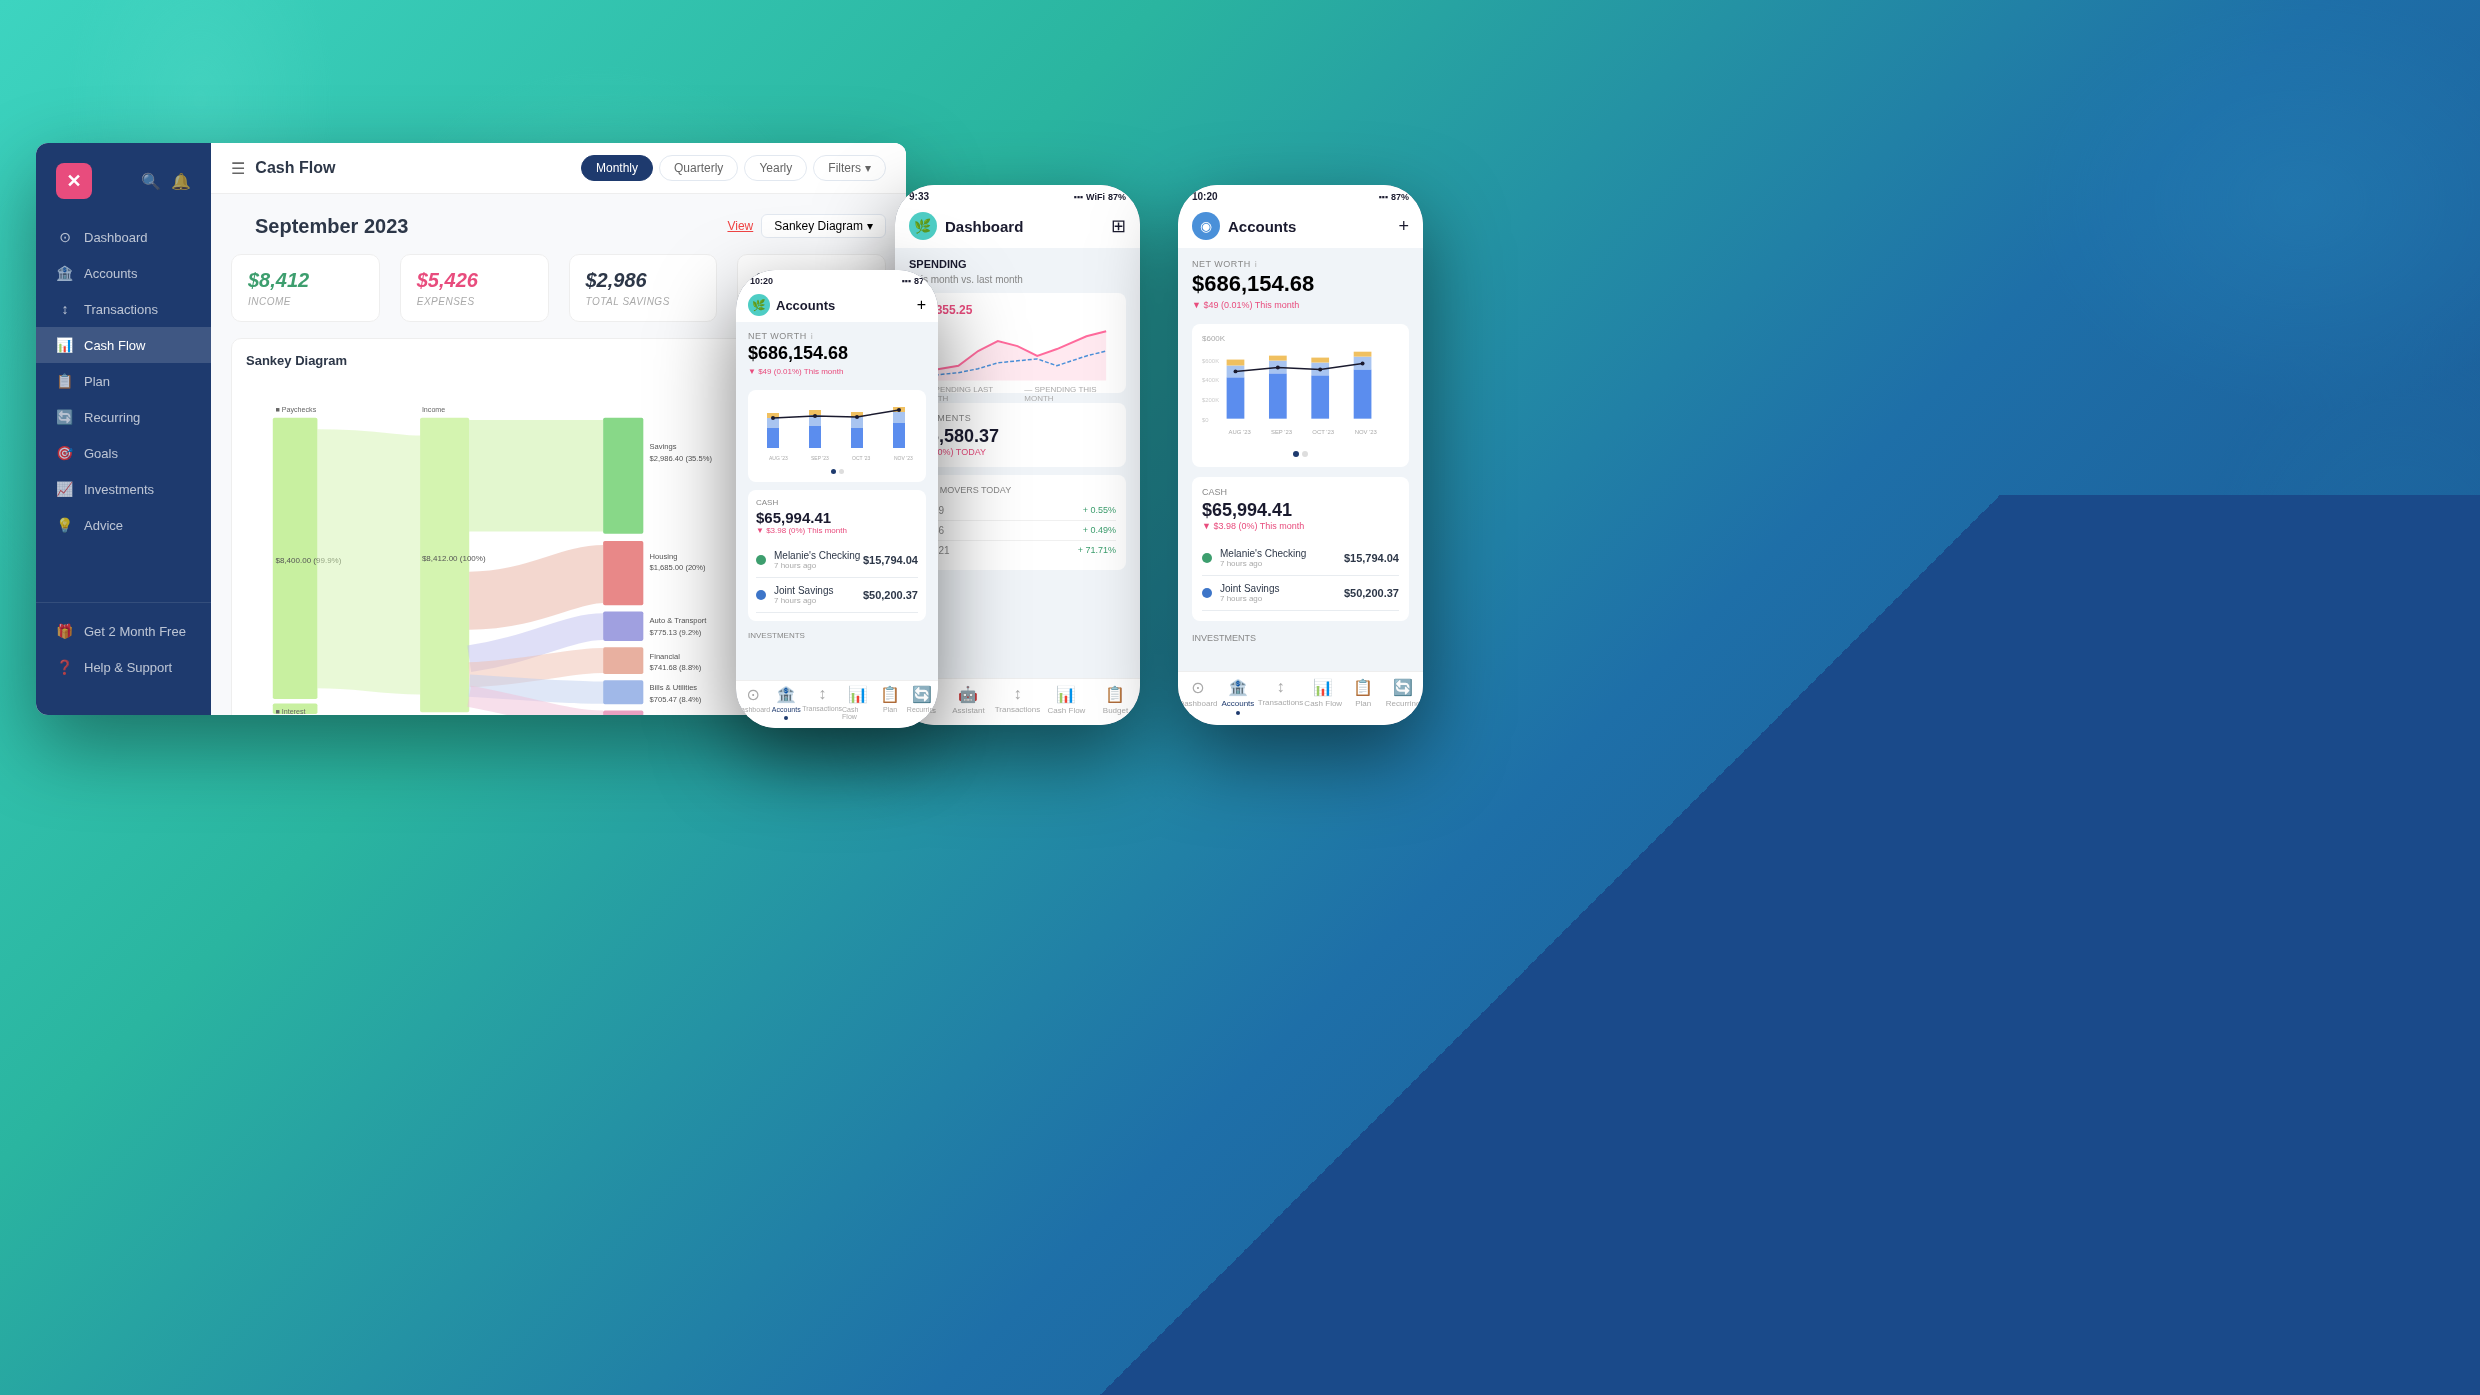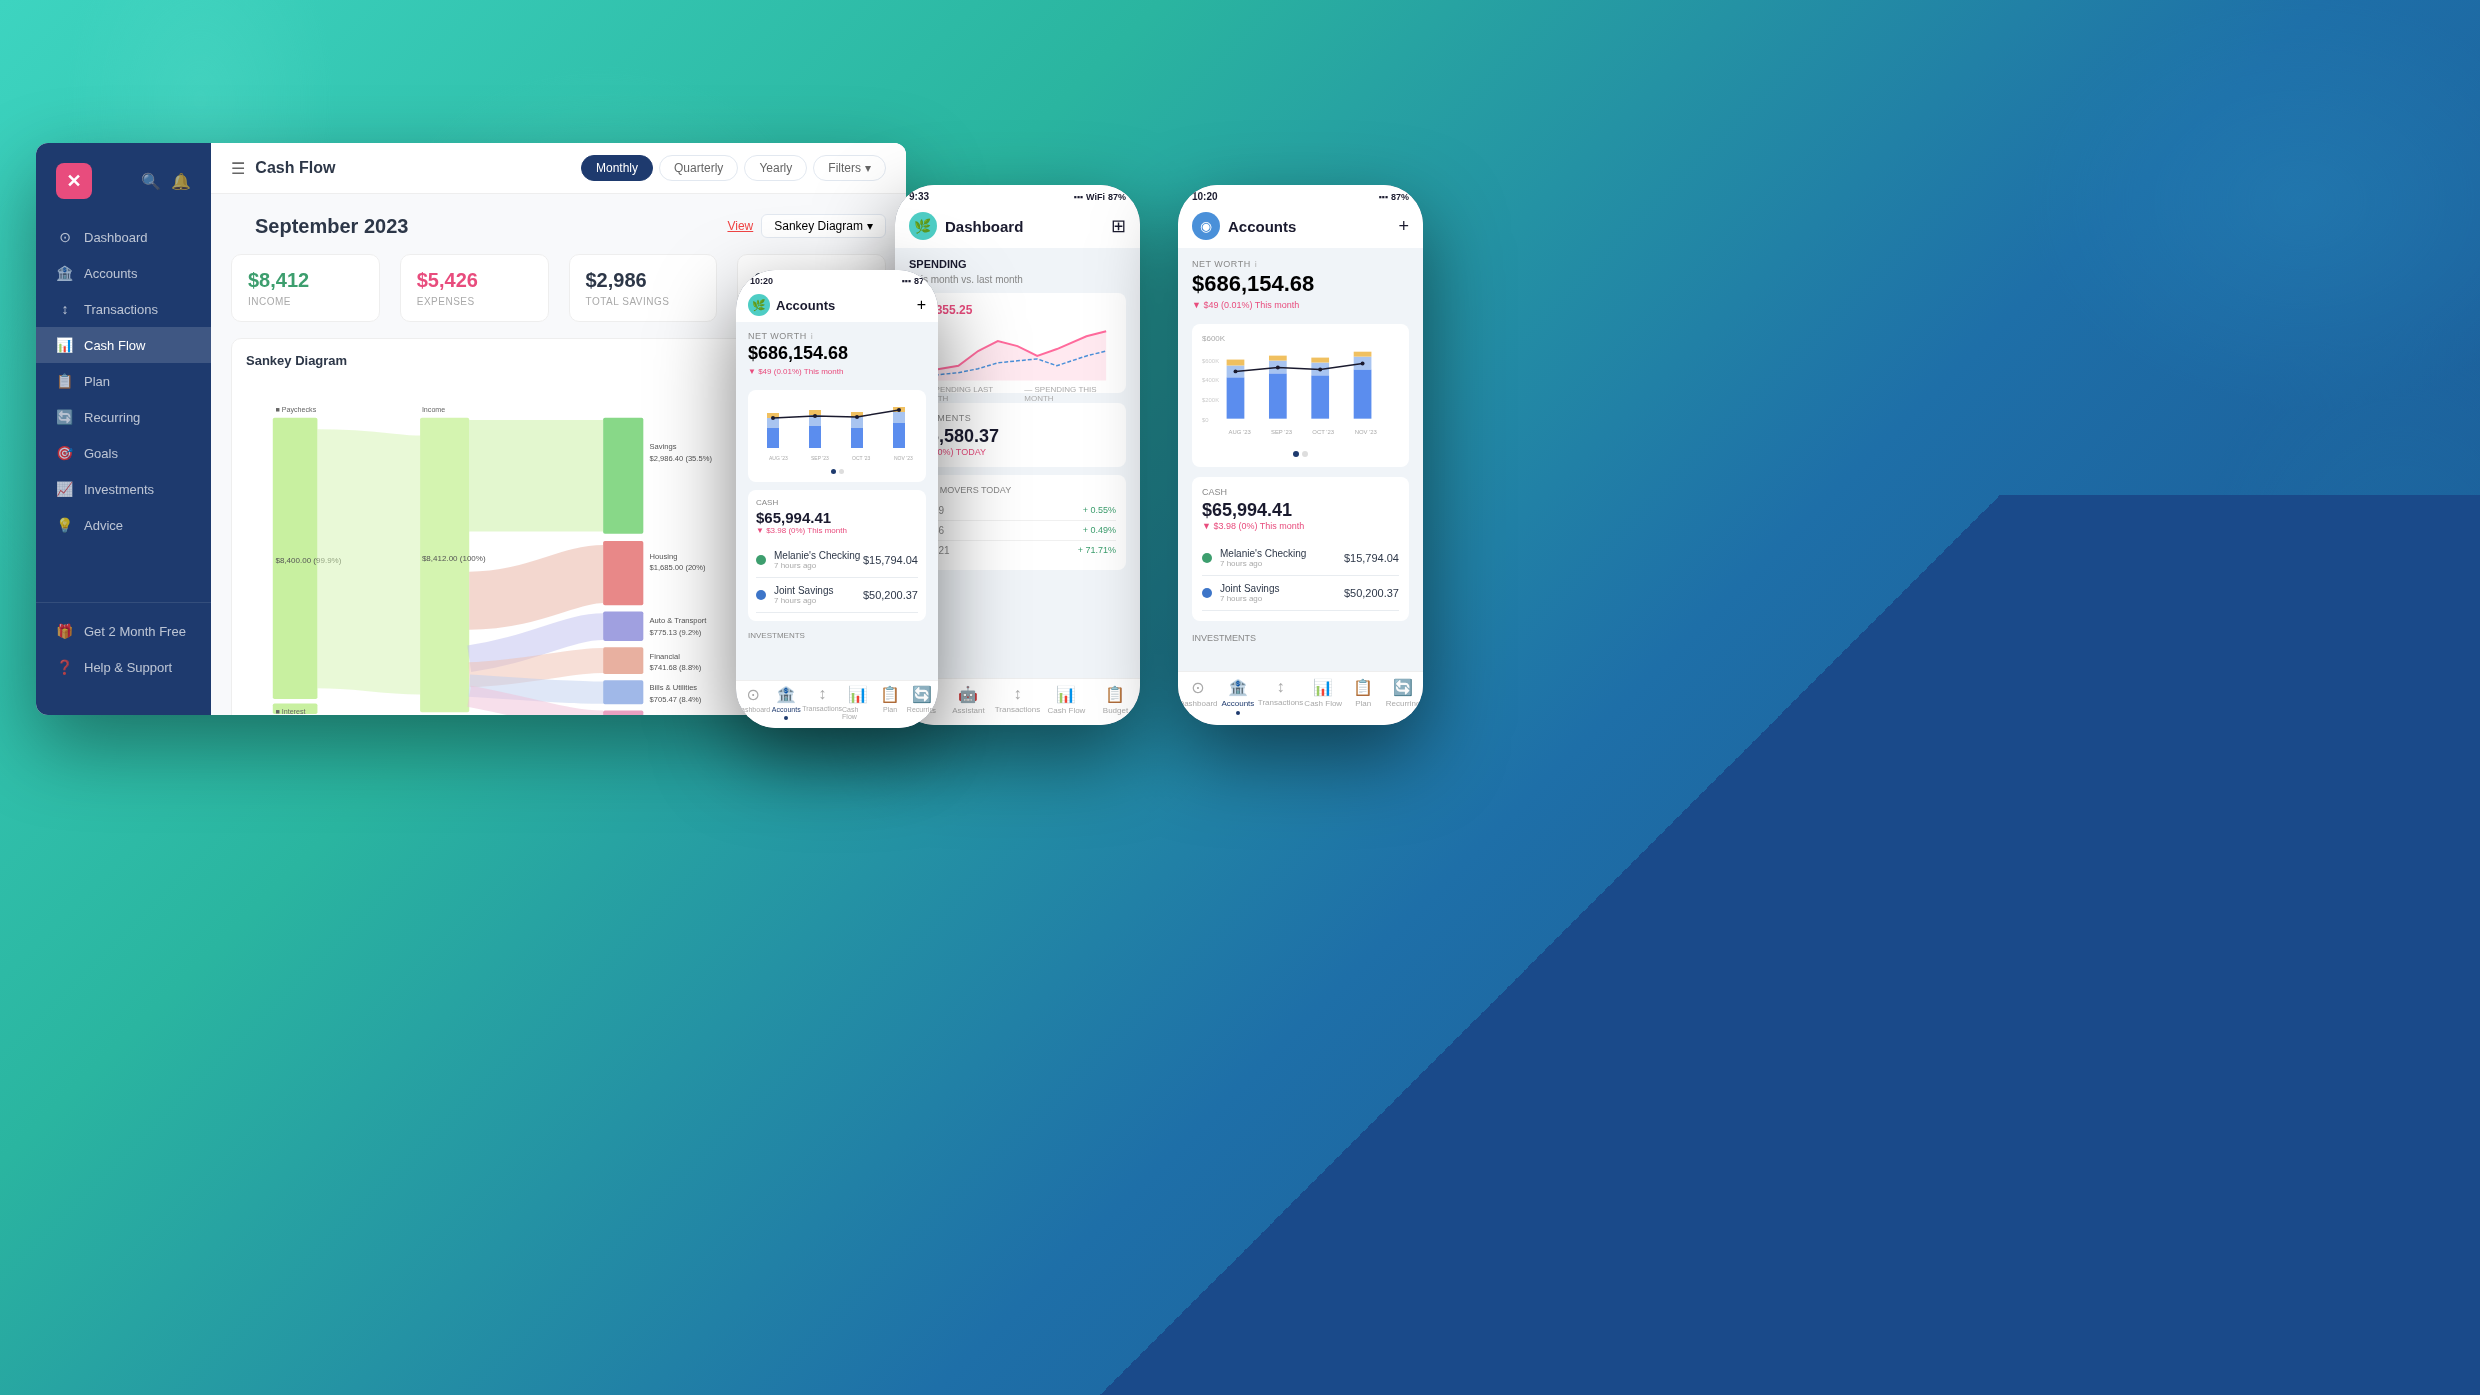--- a/index.html
+++ b/index.html
@@ -247,20 +247,21 @@
       display: flex;
       align-items: center;
       gap: 4px;
     }
 
     
     .stats-row {
       display: flex;
       gap: 20px;
       margin-bottom: 16px;
+      font-style: italic;
     }
 
     .stat-card {
       flex: 1;
       background: #fff;
       border-radius: 10px;
       padding: 14px 16px;
       border: 1px solid #eee;
     }
 
@@ -497,21 +498,21 @@
       font-weight: 500;
     }
 
     .account-time {
       font-size: 8px;
       color: #aaa;
     }
 
     .account-amount {
       font-size: 11px;
-      font-weight: 400;
+      font-weight: 700;
       color: #2d3748;
       text-align: right;
     }
 
     
     .dashboard-content {
       padding: 10px 14px;
       background: #f0f4f8;
       height: 100%;
       overflow-y: auto;

